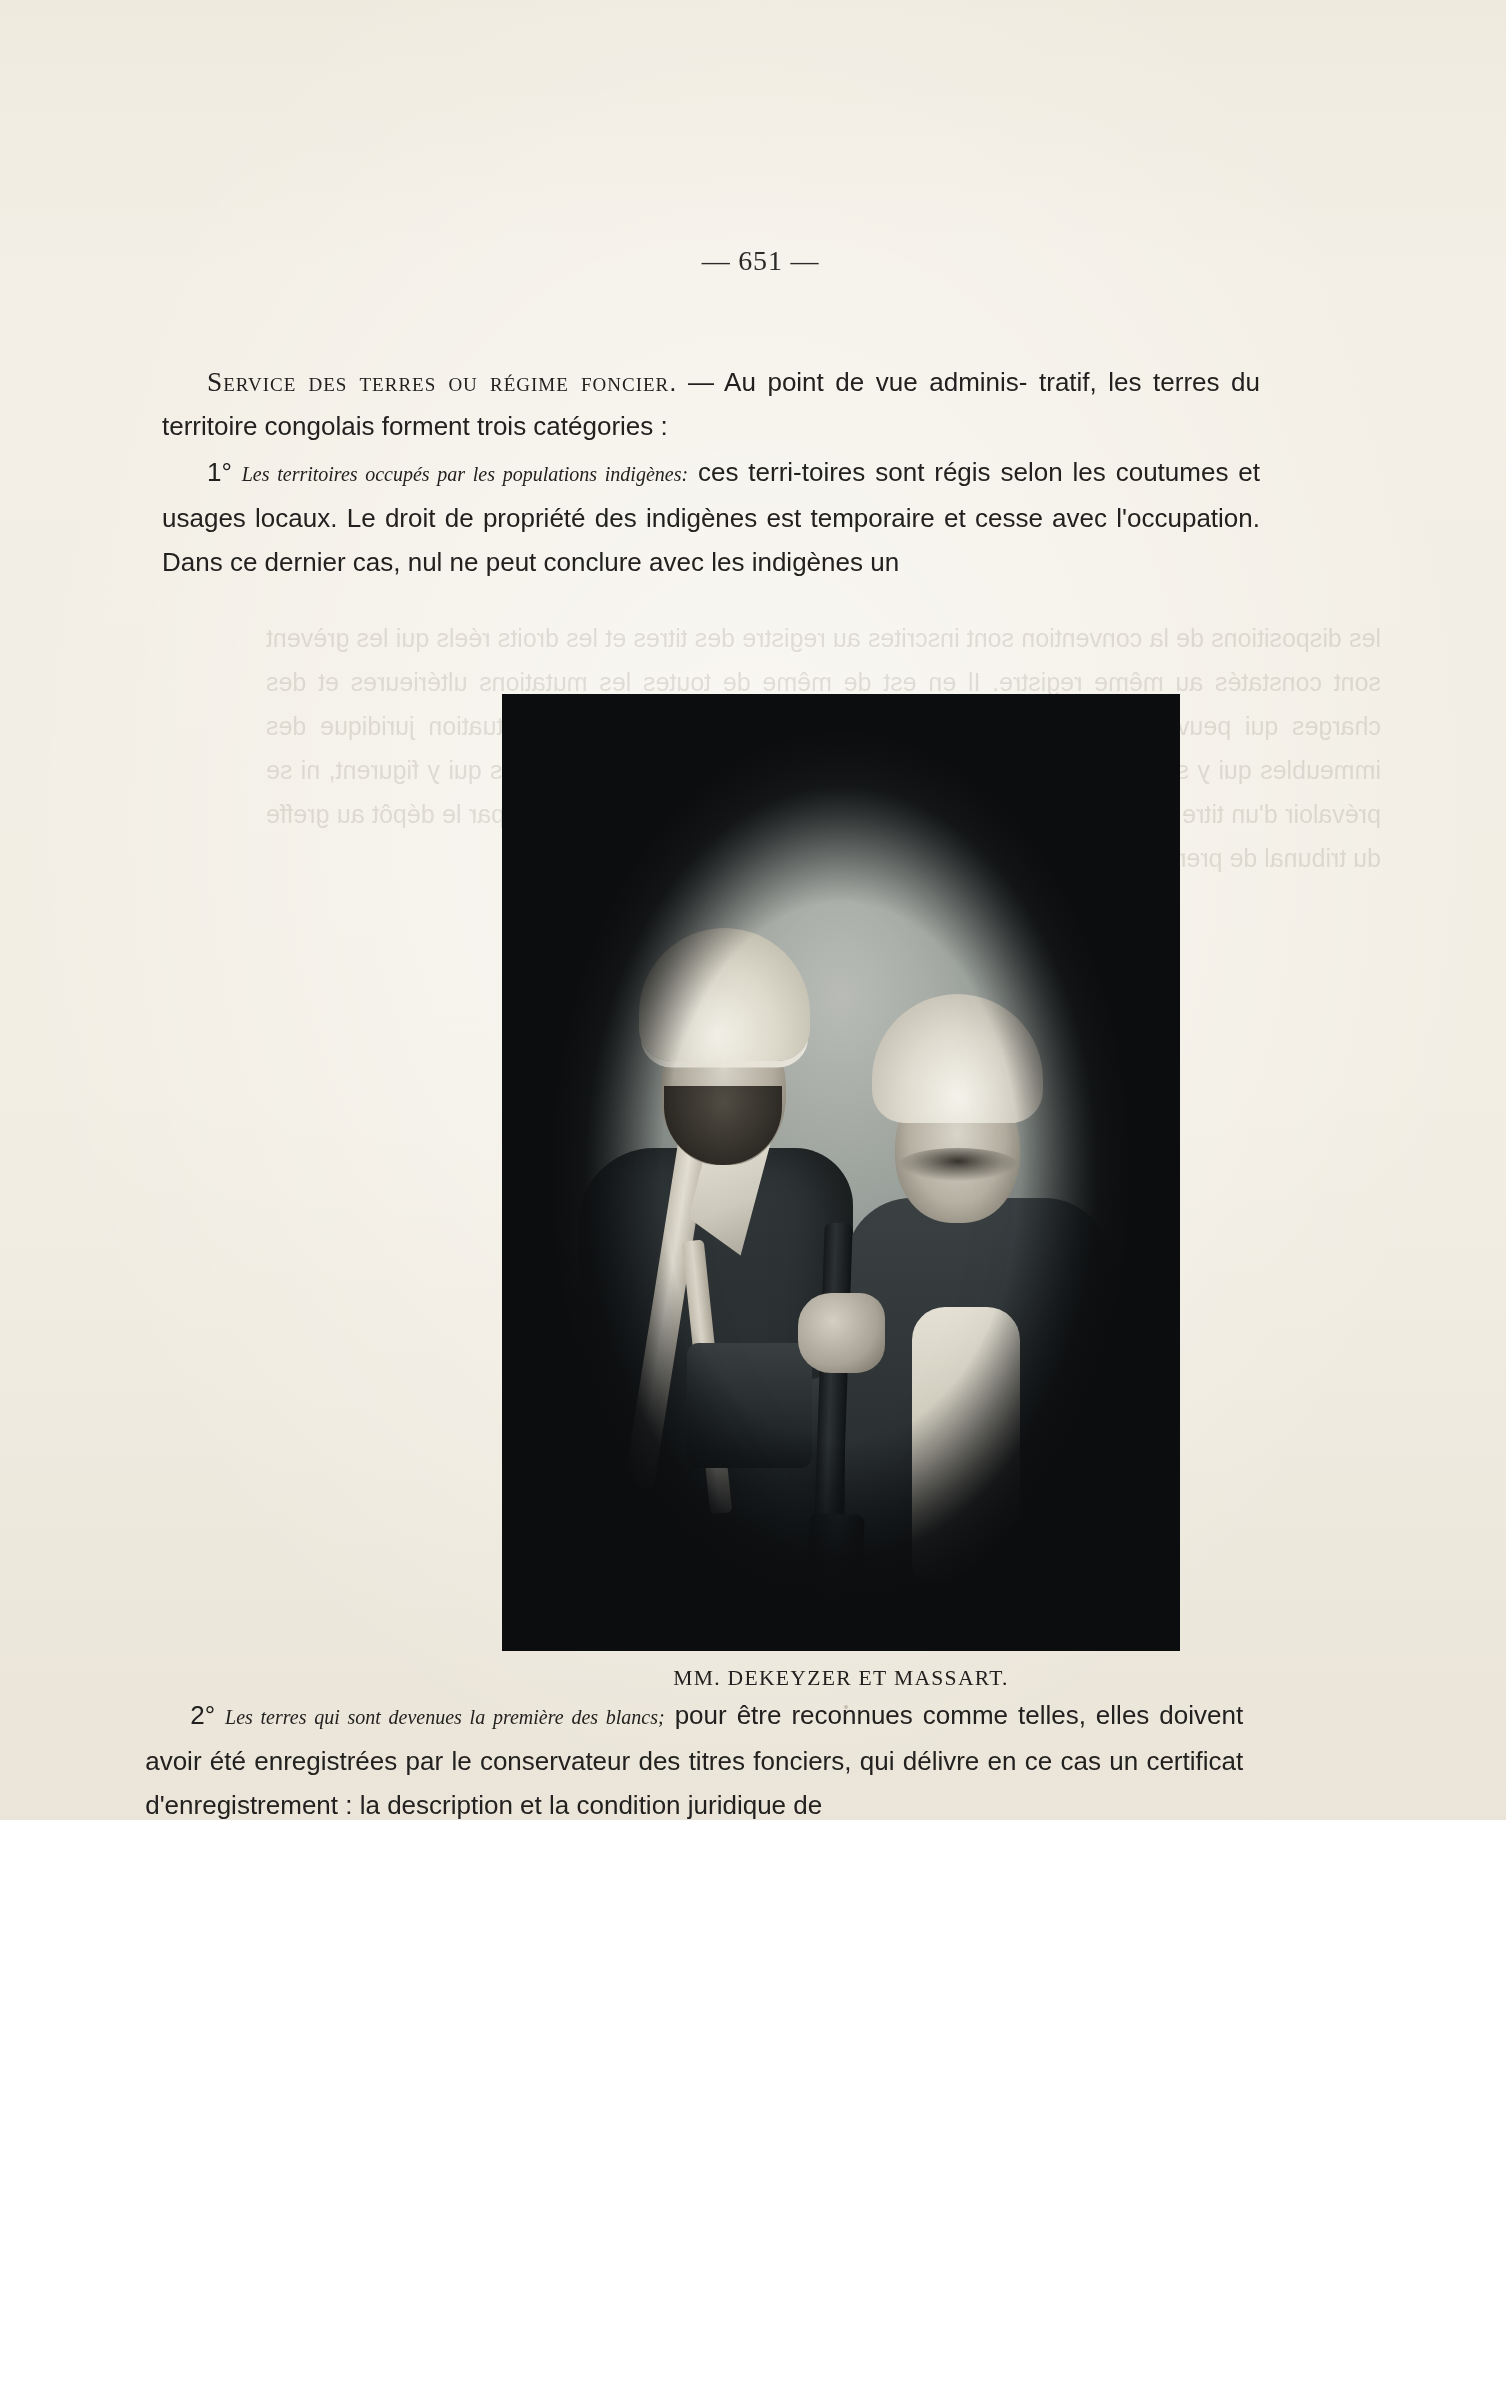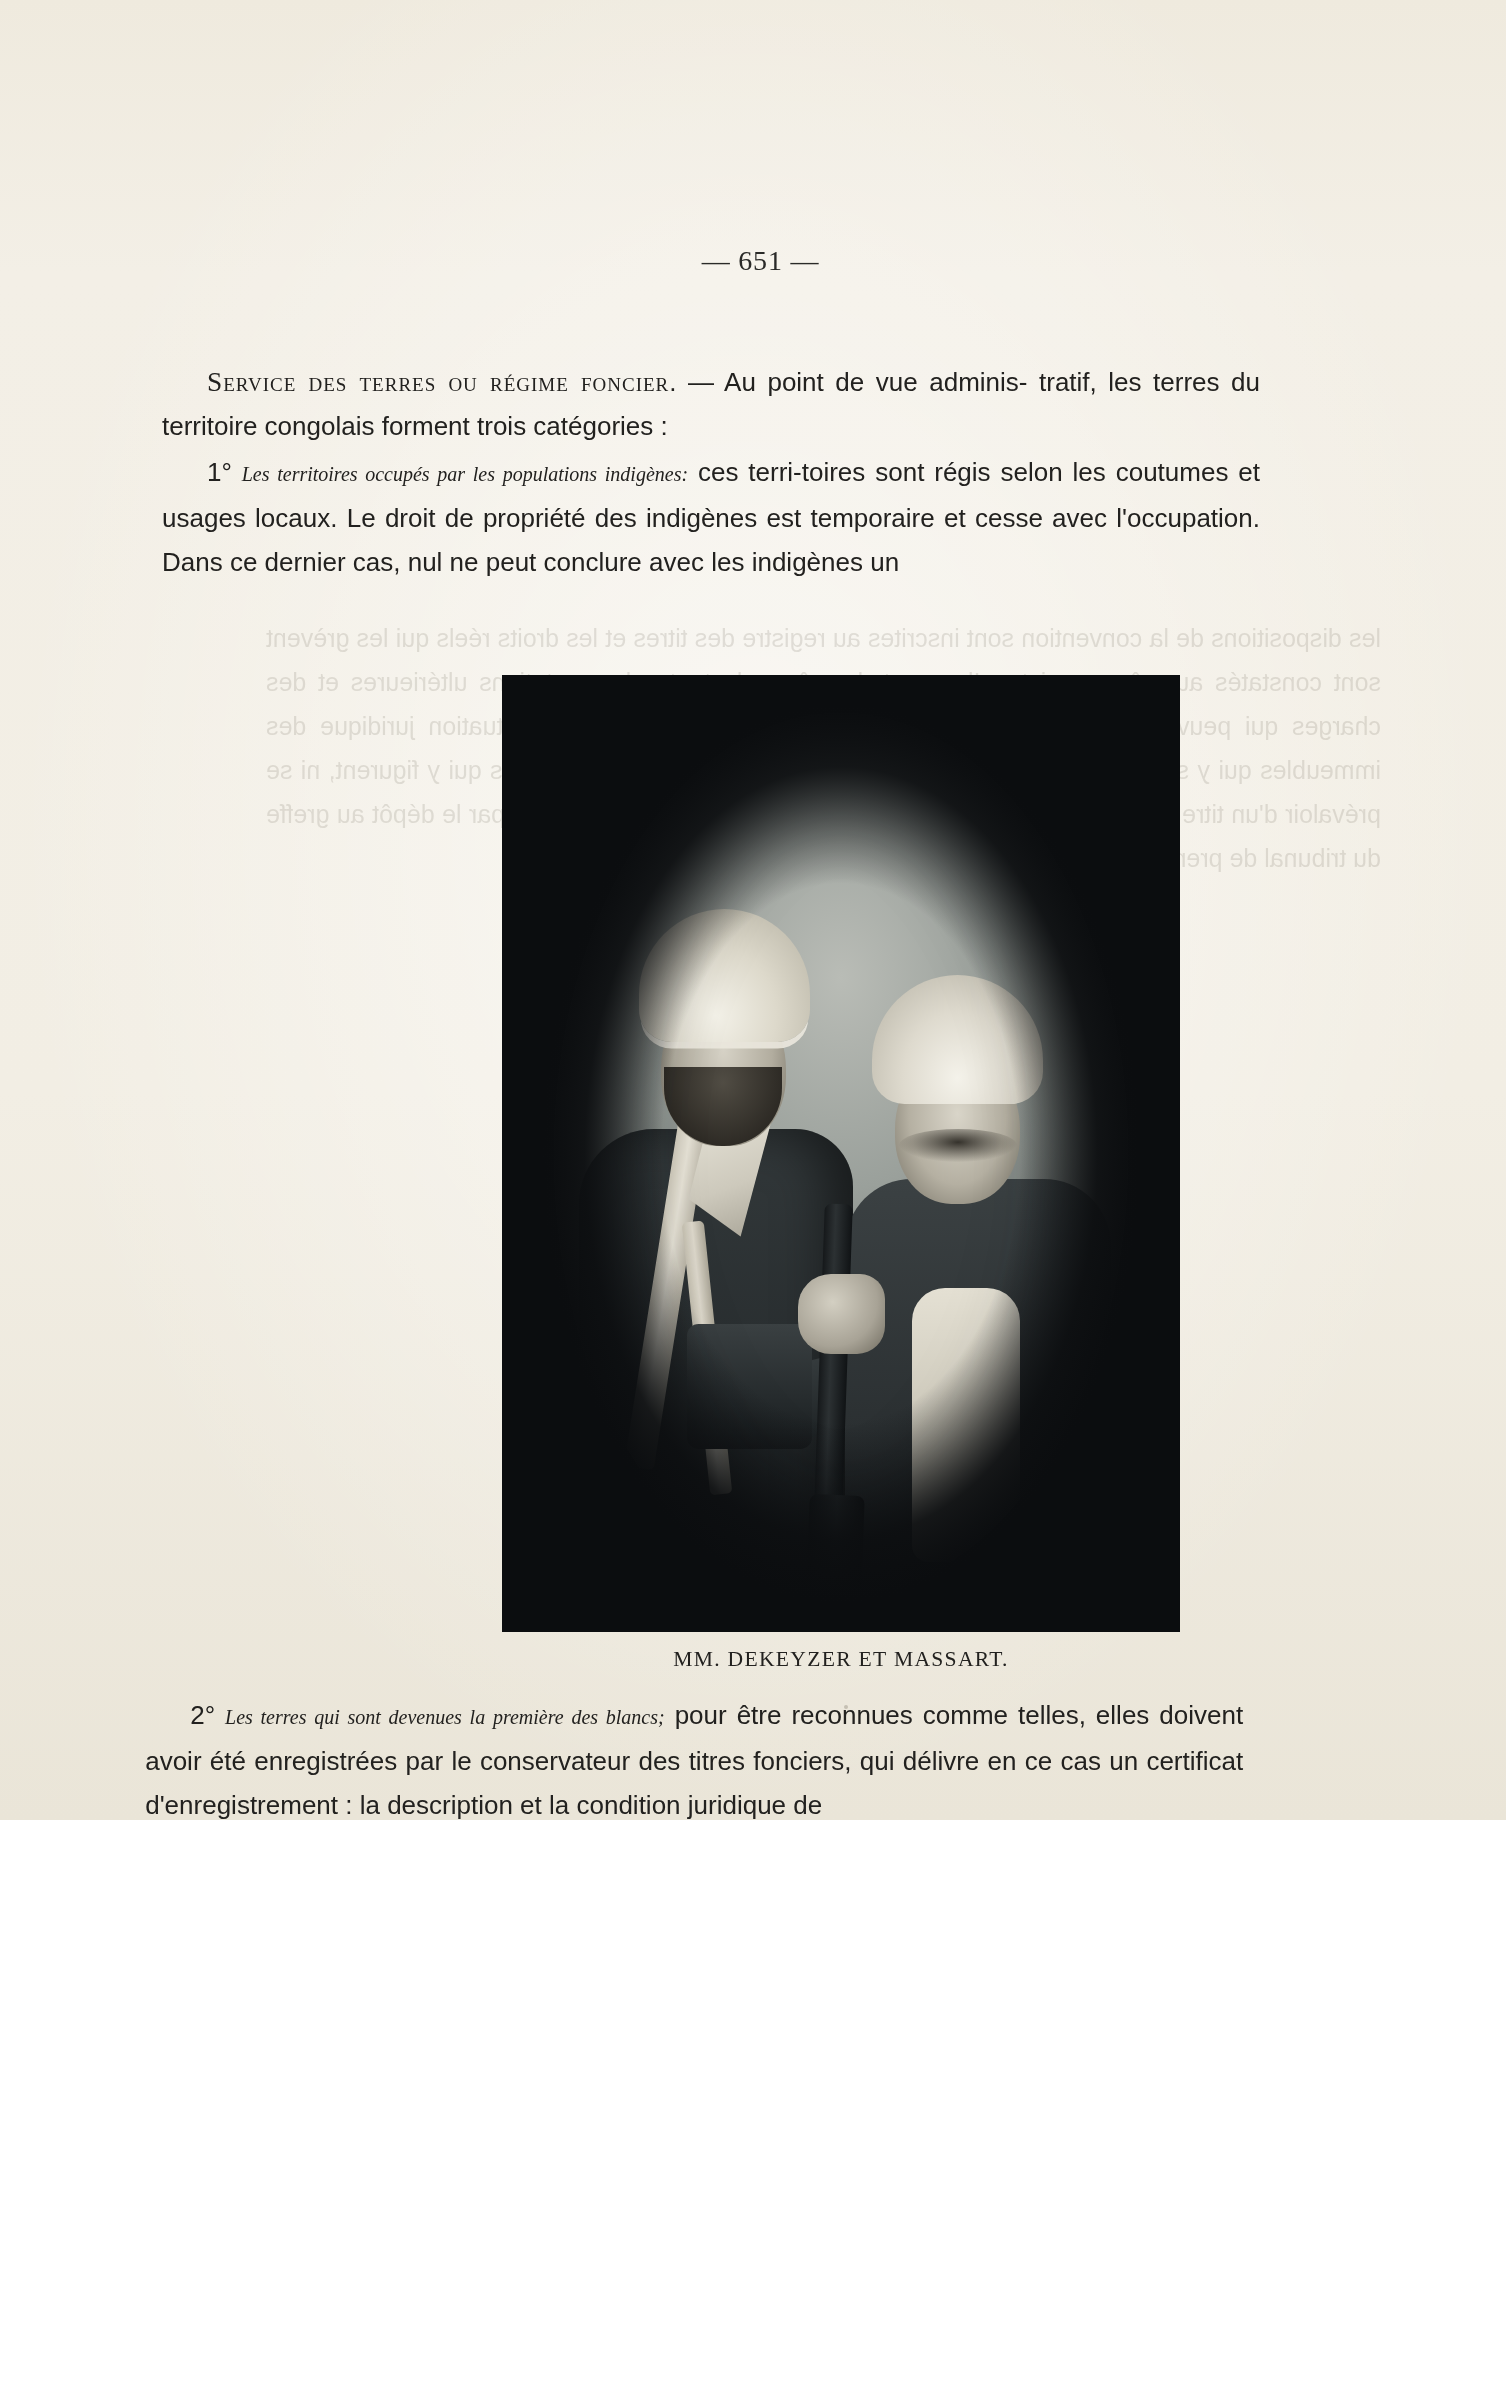--- a/index.html
+++ b/index.html
@@ -95,21 +95,21 @@
     line-height: 44px;
     text-align: justify;
     pointer-events: none;
     overflow: hidden;
   }
 
   
   .figure {
     position: absolute;
     left: 345px;
-    top: 675px;
+    top: 694px;
     width: 678px;
     padding-left: 16px;
   }
   .plate {
     position: relative;
     width: 678px;
     height: 957px;
     background: #111417;
     overflow: hidden;
   }

